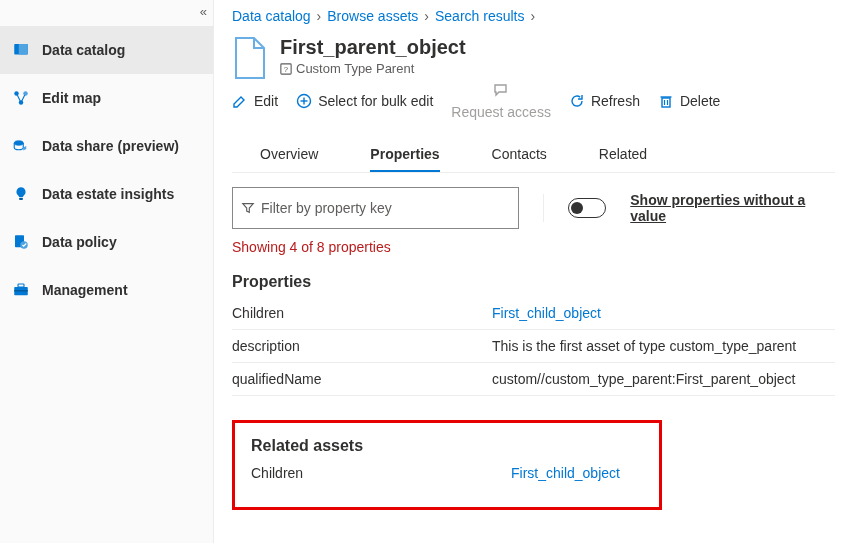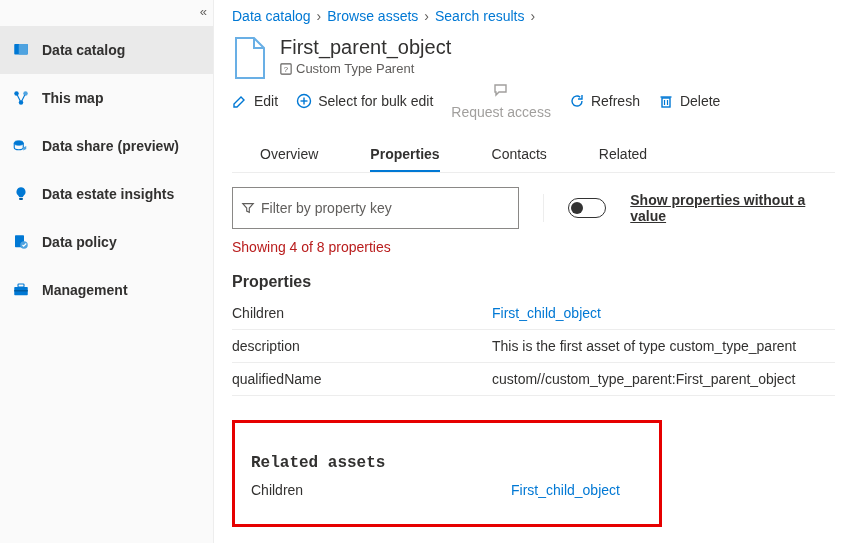--- a/index.html
+++ b/index.html
@@ -10,21 +10,21 @@
   .nav { padding-top: 26px; }
   .nav-item { display: flex; align-items: center; height: 48px; padding-left: 12px; cursor: pointer; }
   .nav-item.active { background: #eaeaea; }
   .nav-item .icon { width: 18px; height: 18px; margin-right: 12px; display: flex; align-items: center; justify-content: center; }
   .nav-item span.label { font-size: 14px; font-weight: 600; color: #323130; }
   .main { flex: 1; padding: 8px 18px 0 18px; overflow: auto; }
   .breadcrumb { display: flex; align-items: center; gap: 6px; color: #0078d4; font-size: 14px; }
   .breadcrumb .sep { color: #605e5c; }
   .asset-header { display: flex; align-items: flex-start; margin-top: 12px; gap: 12px; }
   .asset-icon { width: 36px; height: 44px; }
-  .asset-title h1 { font-size: 20px; font-weight: 400; color: #323130; }
+  .asset-title h1 { font-size: 20px; font-weight: 700; color: #323130; }
   .asset-type { display: flex; align-items: center; gap: 4px; color: #605e5c; font-size: 13px; margin-top: 2px; }
   .toolbar { display: flex; align-items: center; gap: 18px; margin-top: 2px; border-top: 0; padding-top: 0; padding-bottom: 10px; }
   .tbtn { display: flex; align-items: center; gap: 6px; color: #323130; cursor: pointer; font-size: 14px; }
   .tbtn.disabled { color: #a19f9d; flex-direction: column; }
   .tbtn svg { width: 16px; height: 16px; }
   .tabs { display: flex; gap: 24px; border-bottom: 1px solid #ededed; margin-top: 8px; }
   .tab { padding: 8px 0; cursor: pointer; color: #323130; font-size: 14px; margin-left: 28px; }
   .tab.active { border-bottom: 2px solid #0078d4; font-weight: 600; }
   .filter-row { display: flex; align-items: center; gap: 24px; margin-top: 14px; }
   .filter-input { display: flex; align-items: center; border: 1px solid #8a8886; width: 300px; height: 42px; padding: 0 8px; }
@@ -34,21 +34,21 @@
   .toggle { width: 40px; height: 20px; border: 1px solid #333; border-radius: 20px; display: flex; align-items: center; padding: 2px; cursor: pointer; }
   .toggle .knob { width: 12px; height: 12px; border-radius: 50%; background: #333; }
   .toggle-label { font-weight: 600; font-size: 14px; text-decoration: underline; }
   .showing { margin-top: 10px; color: #b91c1c; font-size: 14px; }
   .section-title { font-weight: 600; font-size: 16px; margin-top: 18px; margin-bottom: 6px; }
   .prop-row { display: flex; padding: 8px 0; border-bottom: 1px solid #ededed; }
   .prop-key { width: 260px; color: #323130; }
   .prop-val { flex: 1; color: #323130; }
   .prop-val.link { color: #0078d4; cursor: pointer; }
   .related-box { border: 3px solid #e60000; padding: 14px 16px 26px 16px; margin-top: 24px; width: 430px; }
-  .related-box .section-title { margin-top: 17px; font-family: Liberation Mono, monospace; }
+  .related-box .section-title { margin-top: 0; }
   .related-row { display: flex; margin-top: 10px; }
   .related-row .prop-key { width: 260px; }
   svg { display: block; }
 </style>
 </head>
 <body>
 
 <div class="root">
 
   <div class="sidebar">
@@ -66,21 +66,21 @@
       <div class="nav-item">
         <span class="icon">
           <svg viewBox="0 0 24 24" width="18" height="18">
               <circle cx="6" cy="6" r="3" fill="#0078d4"></circle>
               <circle cx="18" cy="6" r="3" fill="#4fa3e0"></circle>
               <circle cx="12" cy="18" r="3" fill="#0078d4"></circle>
               <line x1="7" y1="8" x2="11" y2="16" stroke="#0078d4" stroke-width="1.5"></line>
               <line x1="17" y1="8" x2="13" y2="16" stroke="#0078d4" stroke-width="1.5"></line>
             </svg>
         </span>
-        <span class="label">This map</span>
+        <span class="label">Edit map</span>
       </div>
       <div class="nav-item">
         <span class="icon">
           <svg viewBox="0 0 24 24" width="18" height="18">
               <ellipse cx="9" cy="8" rx="6" ry="3" fill="#0078d4"></ellipse>
               <ellipse cx="9" cy="8" rx="6" ry="3" fill="none" stroke="#0078d4"></ellipse>
               <path d="M3 8v6c0 1.6 2.7 3 6 3s6-1.4 6-3V8" fill="none" stroke="#0078d4" stroke-width="1.5"></path>
               <path d="M15 14l4-2v4l-4 2z" fill="#4fa3e0"></path>
             </svg>
         </span>

